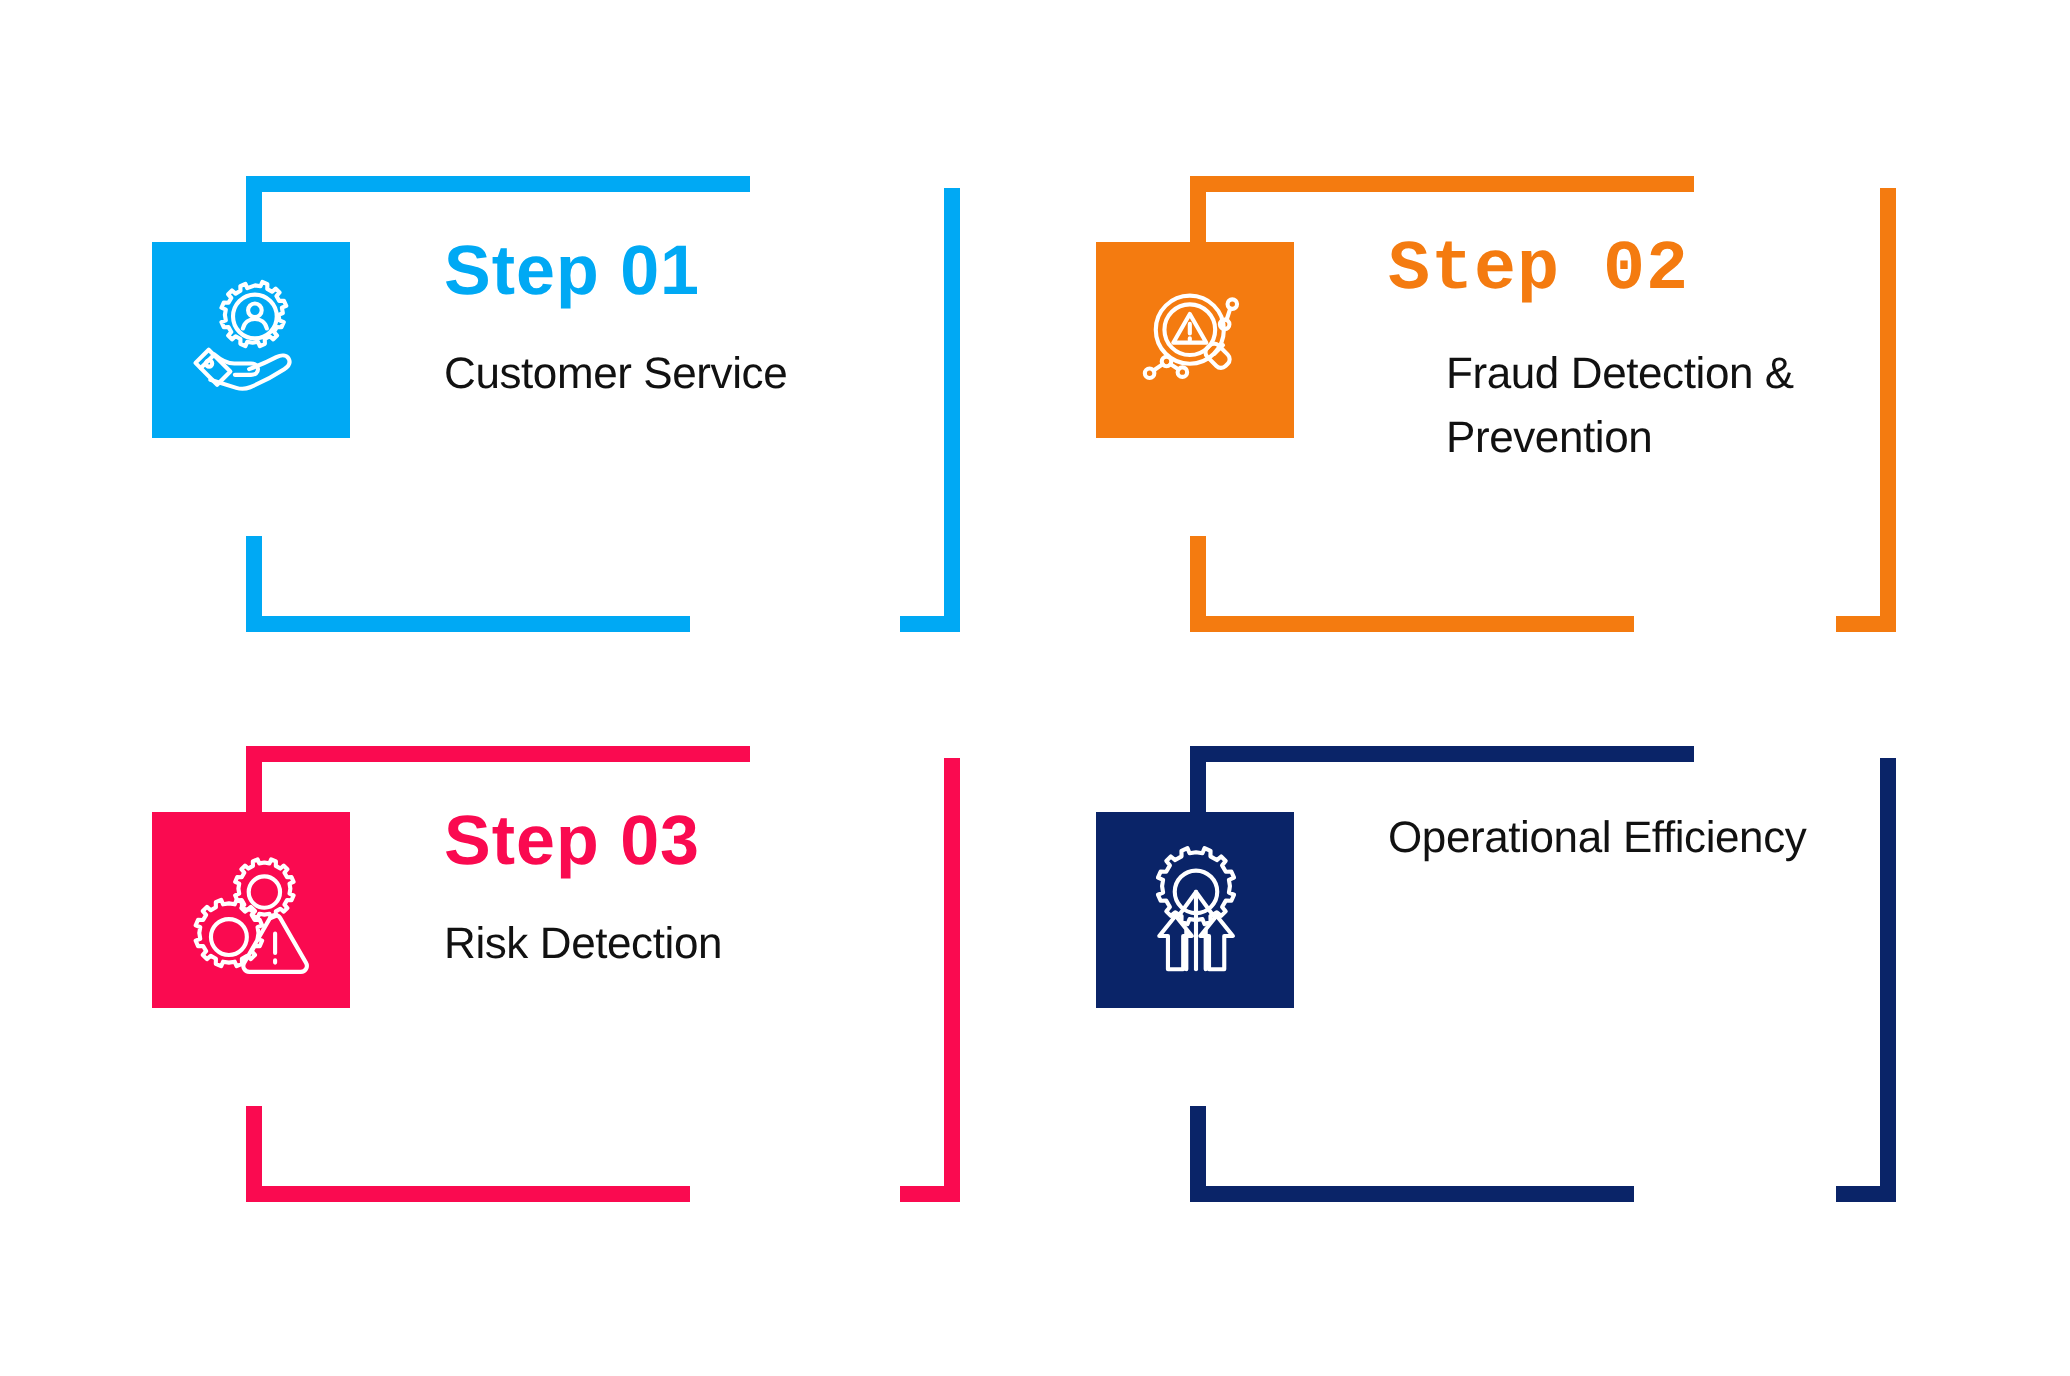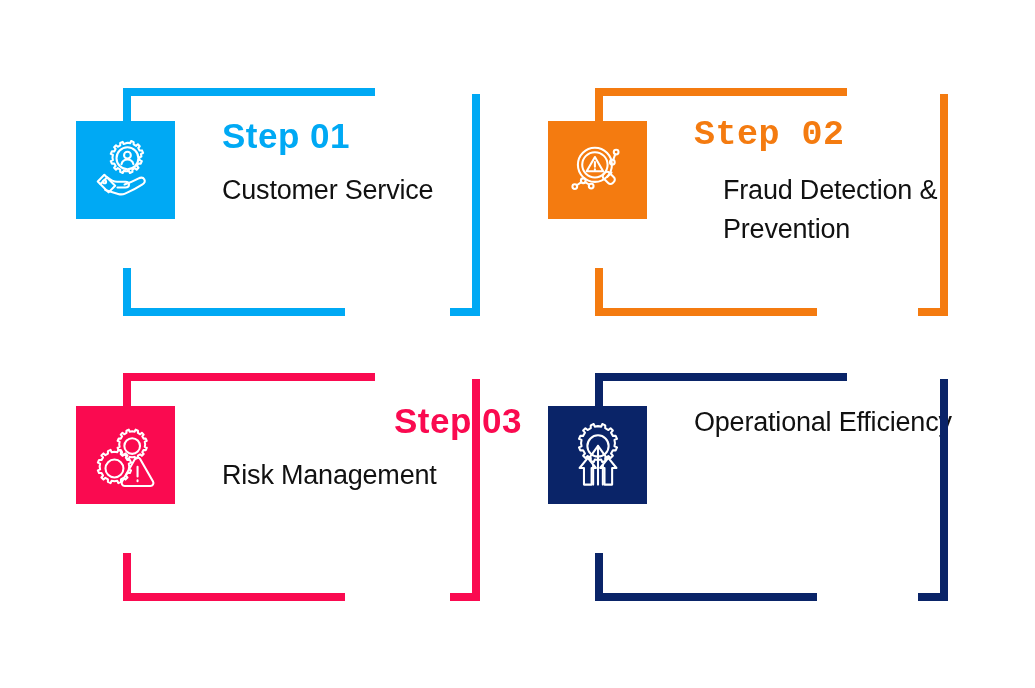--- a/index.html
+++ b/index.html
@@ -65,21 +65,21 @@
     width: 300px;
   }
   .step-label {
     font-size: 35px;
     font-weight: bold;
     letter-spacing: 0.5px;
     line-height: 1;
     margin: 0 0 18px 0;
   }
   .step-title {
-    font-size: 27px;
+    font-size: 22px;
     font-weight: normal;
     color: #111111;
     line-height: 1.45;
     margin: 0;
     letter-spacing: -0.2px;
   }
 </style>
 </head>
 <body>
 
@@ -154,22 +154,22 @@
         <path d="M38 9 l2.45 .4 .85 -1.95 2.3 1 -.05 2.15 2.2 1.3 1.65 -1.4 1.75 1.75 -1.4 1.65 1.25 2.2 2.15 -.05 1 2.3 -1.95 .85 .4 2.45 -.4 2.45 1.95 .85 -1 2.3 -2.15 -.05 -1.25 2.2 1.4 1.65 -1.75 1.75 -1.65 -1.4 -2.2 1.25 .05 2.15 -2.3 1 -.85 -1.95 -2.45 .4 -2.45 -.4 -.85 1.95 -2.3 -1 .05 -2.15 -2.2 -1.25 -1.65 1.4 -1.75 -1.75 1.4 -1.65 -1.25 -2.2 -2.15 .05 -1 -2.3 1.95 -.85 -.4 -2.45 .4 -2.45 -1.95 -.85 1 -2.3 2.15 .05 1.25 -2.2 -1.4 -1.65 1.75 -1.75 1.65 1.4 2.2 -1.3 -.05 -2.15 2.3 -1 .85 1.95 z"></path>
         <circle cx="38" cy="23.3" r="7.6"></circle>
         <path d="M20.8 28.8 l2.8 .45 .95 -2.2 2.6 1.15 -.05 2.45 2.5 1.45 1.85 -1.6 2 2 -1.6 1.85 1.45 2.5 2.45 -.05 1.15 2.6 -2.2 .95 .45 2.8 -.45 2.8 2.2 .95 -1.15 2.6 -2.45 -.05 -1.45 2.5 1.6 1.85 -2 2 -1.85 -1.6 -2.5 1.45 .05 2.45 -2.6 1.15 -.95 -2.2 -2.8 .45 -2.8 -.45 -.95 2.2 -2.6 -1.15 .05 -2.45 -2.5 -1.45 -1.85 1.6 -2 -2 1.6 -1.85 -1.45 -2.5 -2.45 .05 -1.15 -2.6 2.2 -.95 -.45 -2.8 .45 -2.8 -2.2 -.95 1.15 -2.6 2.45 .05 1.45 -2.5 -1.6 -1.85 2 -2 1.85 1.6 2.5 -1.45 -.05 -2.45 2.6 -1.15 .95 2.2 z"></path>
         <circle cx="20.8" cy="45.1" r="8.7"></circle>
         <path d="M43.2 34.5 a2.9 2.9 0 0 1 2.5 1.45 l12.5 21.7 a2.9 2.9 0 0 1 -2.5 4.35 h-25 a2.9 2.9 0 0 1 -2.5 -4.35 l12.5 -21.7 a2.9 2.9 0 0 1 2.5 -1.45 z"></path>
         <path d="M43.2 43.4 v9.4 M43.2 56.4 v1.1"></path>
       </svg>
     </div>
 
     <div class="step-text">
-      <div class="step-label" style="color: rgb(250, 10, 80); text-align: right;">Step 03</div>
-      <div class="step-title" style="color: rgb(17, 17, 17);">Risk Management</div>
+      <div class="step-label" style="color: rgb(250, 10, 80);">Step 03</div>
+      <div class="step-title" style="color: rgb(17, 17, 17);">Risk Detection</div>
     </div>
   </div>
   <div class="bar br-r-v" id="rv-2" style="background: rgb(250, 10, 80); left: 472px; top: 379px;"></div>
   <div class="bar br-r-foot" id="rf-2" style="background: rgb(250, 10, 80); left: 450px; top: 593px;"></div>
 
   <div class="step-card" id="card-3" style="left: 532px; top: 355px;">
     <div class="bar br-top-h" style="background: rgb(10, 36, 104);"></div>
     <div class="bar br-v-up" style="background: rgb(10, 36, 104);"></div>
     <div class="bar br-v-dn" style="background: rgb(10, 36, 104);"></div>
     <div class="bar br-bot-h" style="background: rgb(10, 36, 104);"></div>

